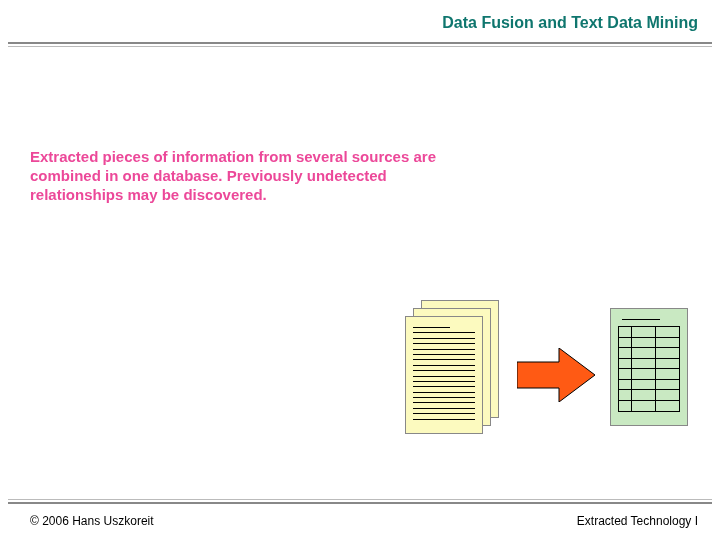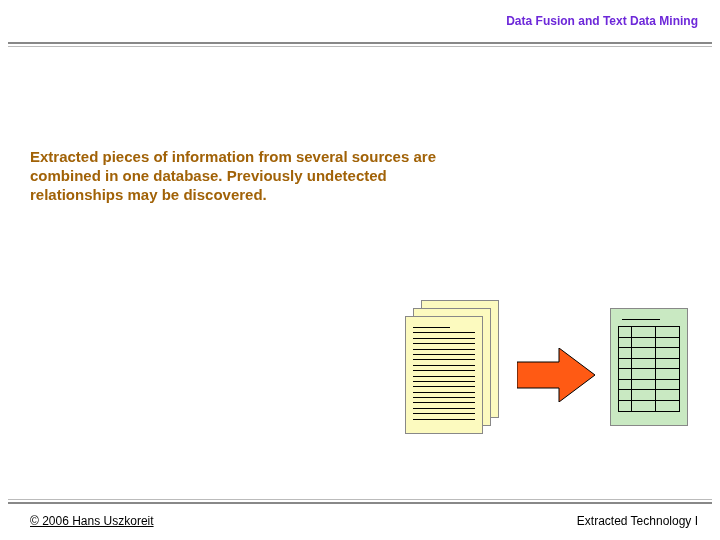--- a/index.html
+++ b/index.html
@@ -8,42 +8,42 @@
     height: 540px;
     font-family: Arial, Helvetica, sans-serif;
     background: #ffffff;
     position: relative;
     overflow: hidden;
   }
   .title {
     position: absolute;
     top: 14px;
     right: 22px;
-    font-size: 12px;
+    font-size: 16px;
     font-weight: bold;
-    color: #6d28d9;
+    color: #0f766e;
   }
   .top-rule {
     position: absolute;
     top: 42px;
     left: 8px;
     right: 8px;
     height: 5px;
     border-top: 2px solid #888;
     border-bottom: 1px solid #bbb;
   }
   .body-text {
     position: absolute;
     top: 148px;
     left: 30px;
     width: 430px;
     font-size: 15px;
     font-weight: bold;
     line-height: 1.25;
-    color: #a16207;
+    color: #ec4899;
   }
   .diagram {
     position: absolute;
     top: 300px;
     left: 405px;
     width: 300px;
     height: 170px;
   }
   .doc-stack { position: absolute; width: 92px; height: 135px; }
   .doc {
@@ -99,21 +99,20 @@
     height: 5px;
     border-top: 1px solid #bbb;
     border-bottom: 2px solid #888;
   }
   .footer-left {
     position: absolute;
     bottom: 12px;
     left: 30px;
     font-size: 12px;
     color: #000;
-    text-decoration: underline;
   }
   .footer-right {
     position: absolute;
     bottom: 12px;
     right: 22px;
     font-size: 12px;
     color: #000;
   }
 </style>
 </head>

